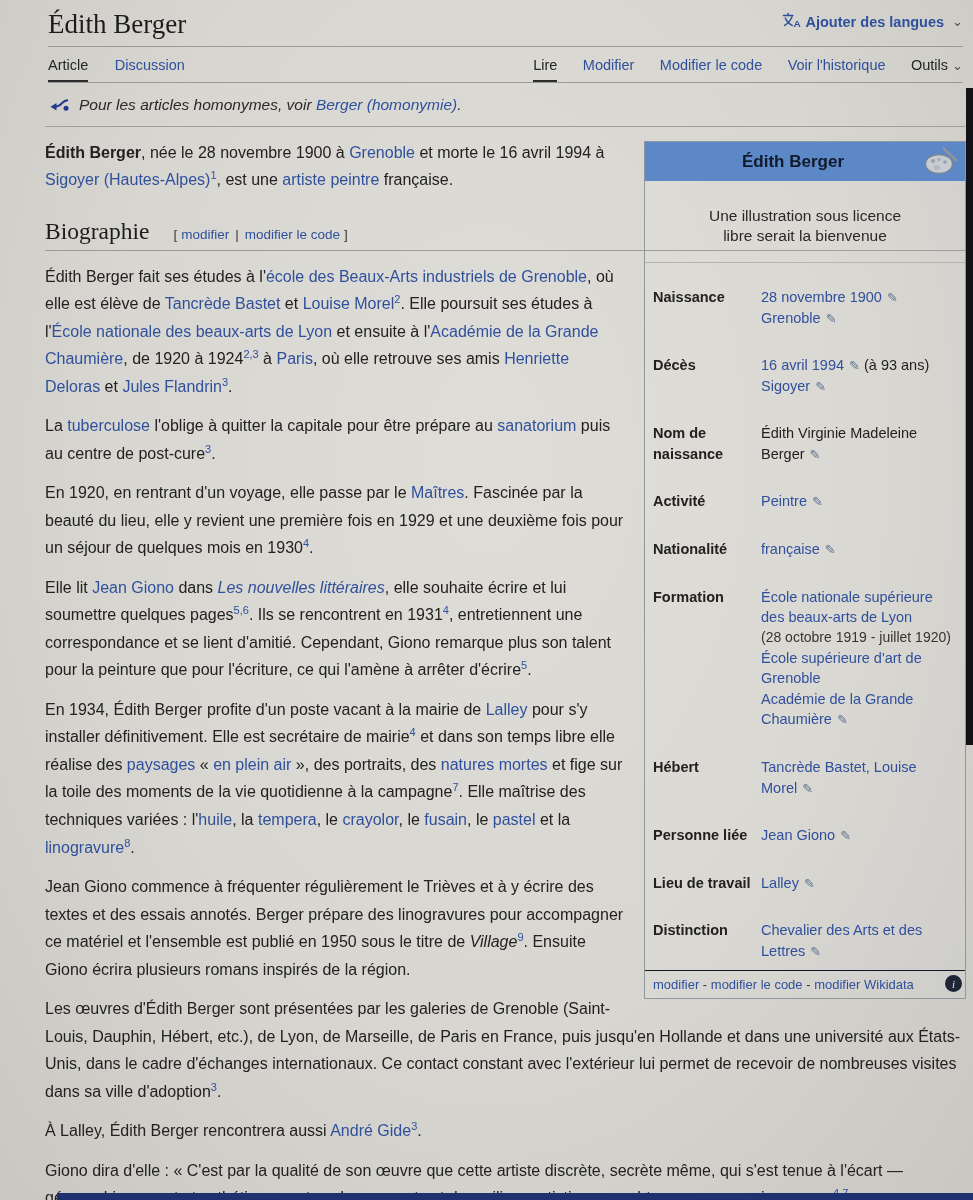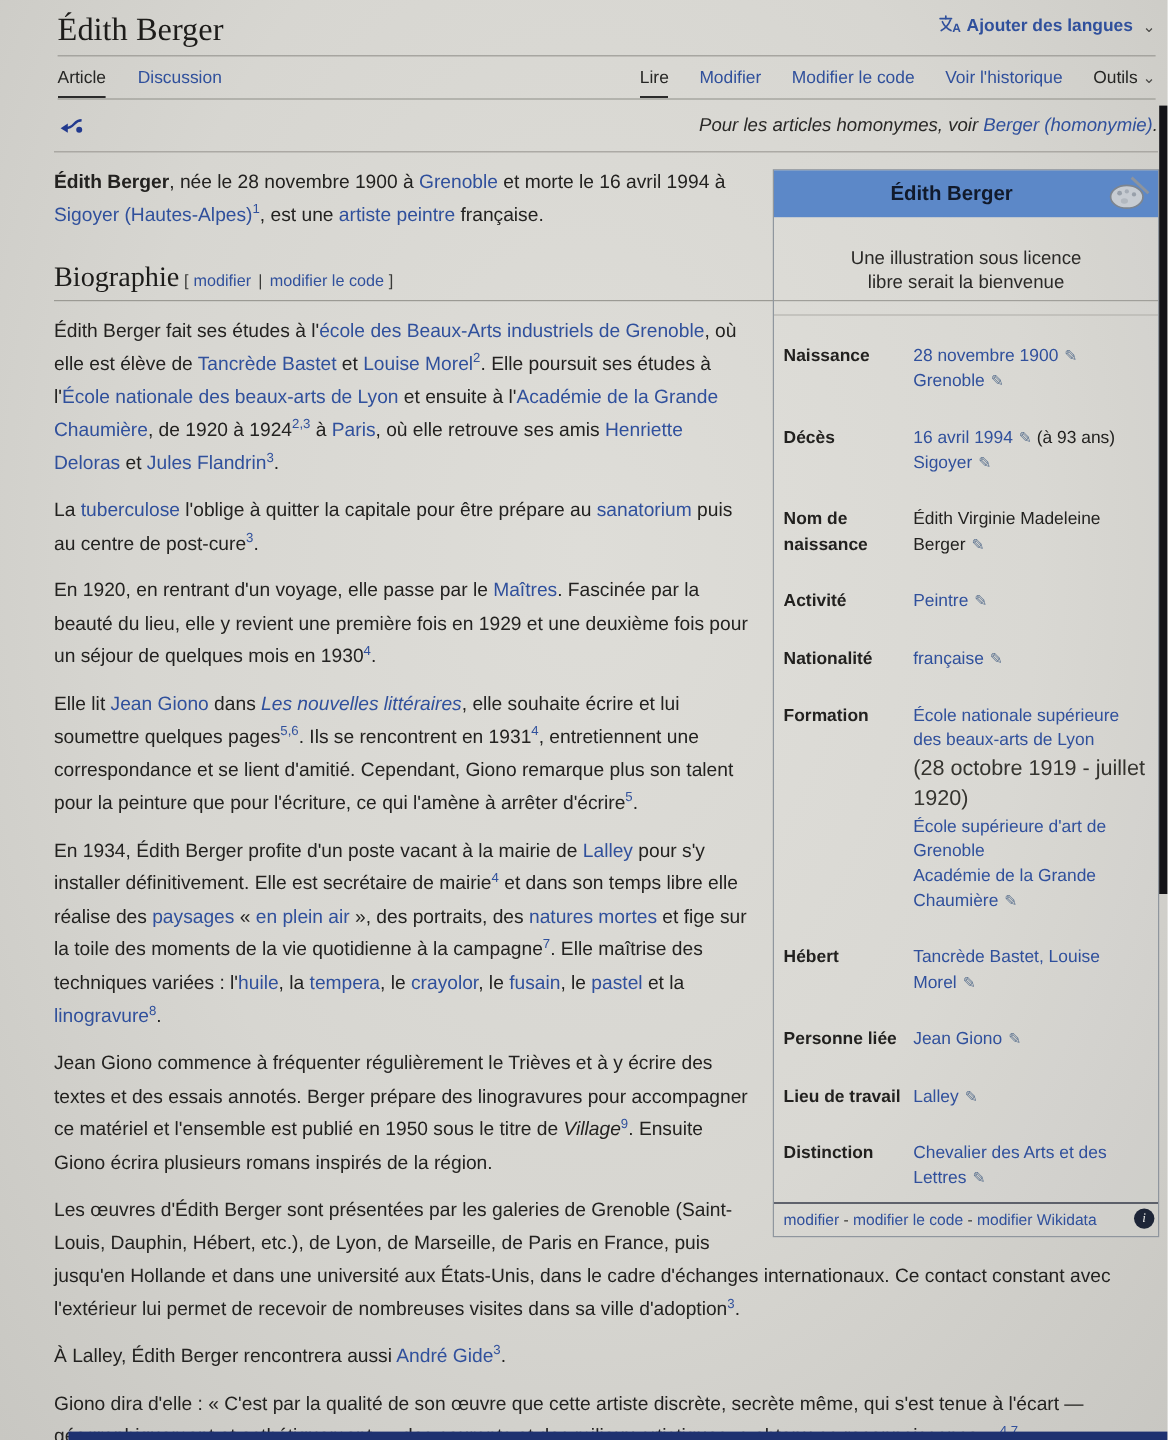--- a/index.html
+++ b/index.html
@@ -31,50 +31,50 @@
     border-bottom:1px solid var(--rule);padding-top:9px;}
   .tab{display:inline-block;font-size:14.5px;padding-bottom:9px;cursor:pointer;}
   .tabs-left .tab{margin-right:22px;}
   .tabs-right .tab{margin-left:21px;}
   .tab.lnk{color:var(--link);}
   .tab.active{color:#262624;box-shadow:inset 0 -2px 0 #2b2b2b;}
   .tab.tools{color:#262624;}
 
   
   .hatnote{margin:13px 8px 0 45px;padding:0 0 12px 34px;position:relative;
-    font-style:italic;font-size:15.5px;border-bottom:1px solid #a19f99;color:#2a2927;text-align:right;}
+    font-style:italic;font-size:15.5px;border-bottom:1px solid #a19f99;color:#2a2927;}
   .hat-ico{position:absolute;left:4px;top:1px;}
 
   main{padding:0 7px 0 45px;}
 
   
   .infobox{float:right;width:322px;margin:2px 0 14px 16px;border:1px solid #8f969e;
     font-size:14.5px;background:rgba(255,255,255,0.06);}
   .ib-header{position:relative;background:var(--infobox-header);text-align:center;
     padding:10px 36px 9px 12px;font-weight:bold;font-size:17px;color:#111a2b;}
   .palette{position:absolute;right:5px;top:4px;}
   .ib-sub{text-align:center;padding:25px 48px 16px;font-size:15.5px;line-height:1.3;
     border-bottom:1px solid #b5b4ae;color:#2a2927;}
   .ib-row{display:flex;padding:4px 8px 3px;margin-top:20px;}
   .ib-label{flex:none;width:108px;font-weight:bold;line-height:1.42;padding-right:4px;color:#22211f;}
   .ib-val{flex:1;line-height:1.42;}
   .ib-line{display:block;}
-  .ib-line.small{font-size:18px;color:#35342f;}
+  .ib-line.small{font-size:14px;color:#35342f;}
   .ib-footer{position:relative;border-top:1px solid #0f172a;margin-top:6px;
     padding:6px 26px 6px 8px;font-size:13px;color:var(--link);}
   .info-circle{position:absolute;right:3px;top:4px;width:17px;height:17px;border-radius:50%;
     background:#1d2537;color:#e9e9e6;display:flex;align-items:center;justify-content:center;
     font-size:11px;font-style:italic;font-family:"Liberation Serif",serif;cursor:pointer;}
 
   
   p{font-size:16px;line-height:1.72;margin:0 0 12px;}
   .lead{margin-top:12px;}
   h2{font-family:"Liberation Serif","DejaVu Serif",serif;font-weight:400;font-size:23.5px;
     color:#1d1c1a;margin:24px 0 12px;padding-bottom:5px;border-bottom:1px solid var(--rule);}
-  .editsection{font-family:"Liberation Sans",sans-serif;font-size:13.5px;color:#3a3a38;margin-left:4px;}
+  .editsection{font-family:"Liberation Sans",sans-serif;font-size:13.5px;color:#3a3a38;margin-left:24px;}
   .editsection .esl{margin:0 4px;}
   .esep{margin:0 2px;}
 
   .lnk{color:var(--link);cursor:pointer;}
   .it{font-style:italic;}
   .bd{font-weight:bold;}
   sup.ref{color:var(--link);font-size:11px;line-height:0;cursor:pointer;}
   .pencil{color:var(--pencil);font-size:13px;margin-left:5px;cursor:pointer;}
 
   

